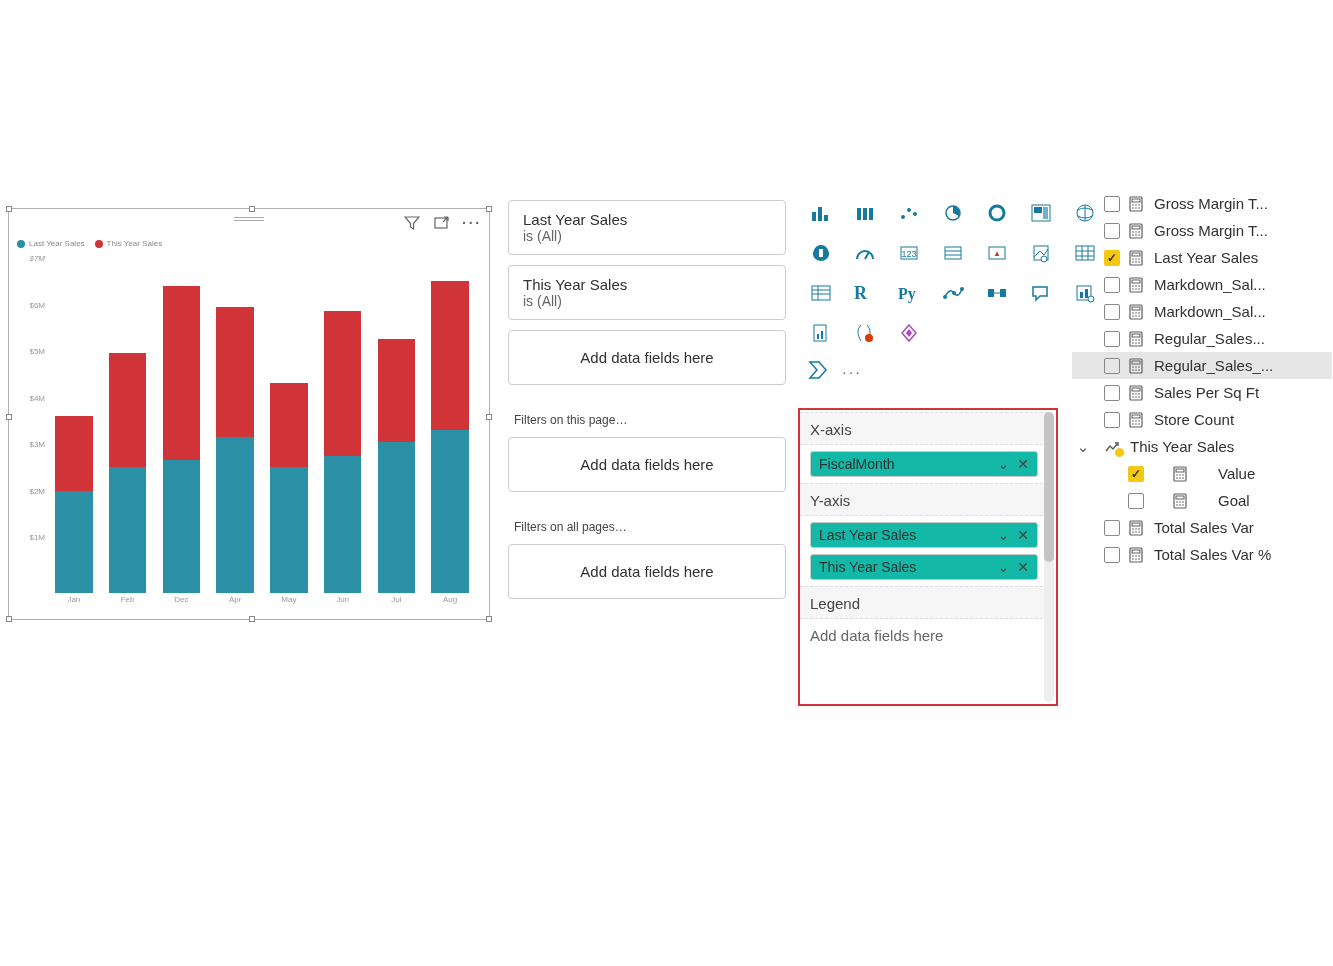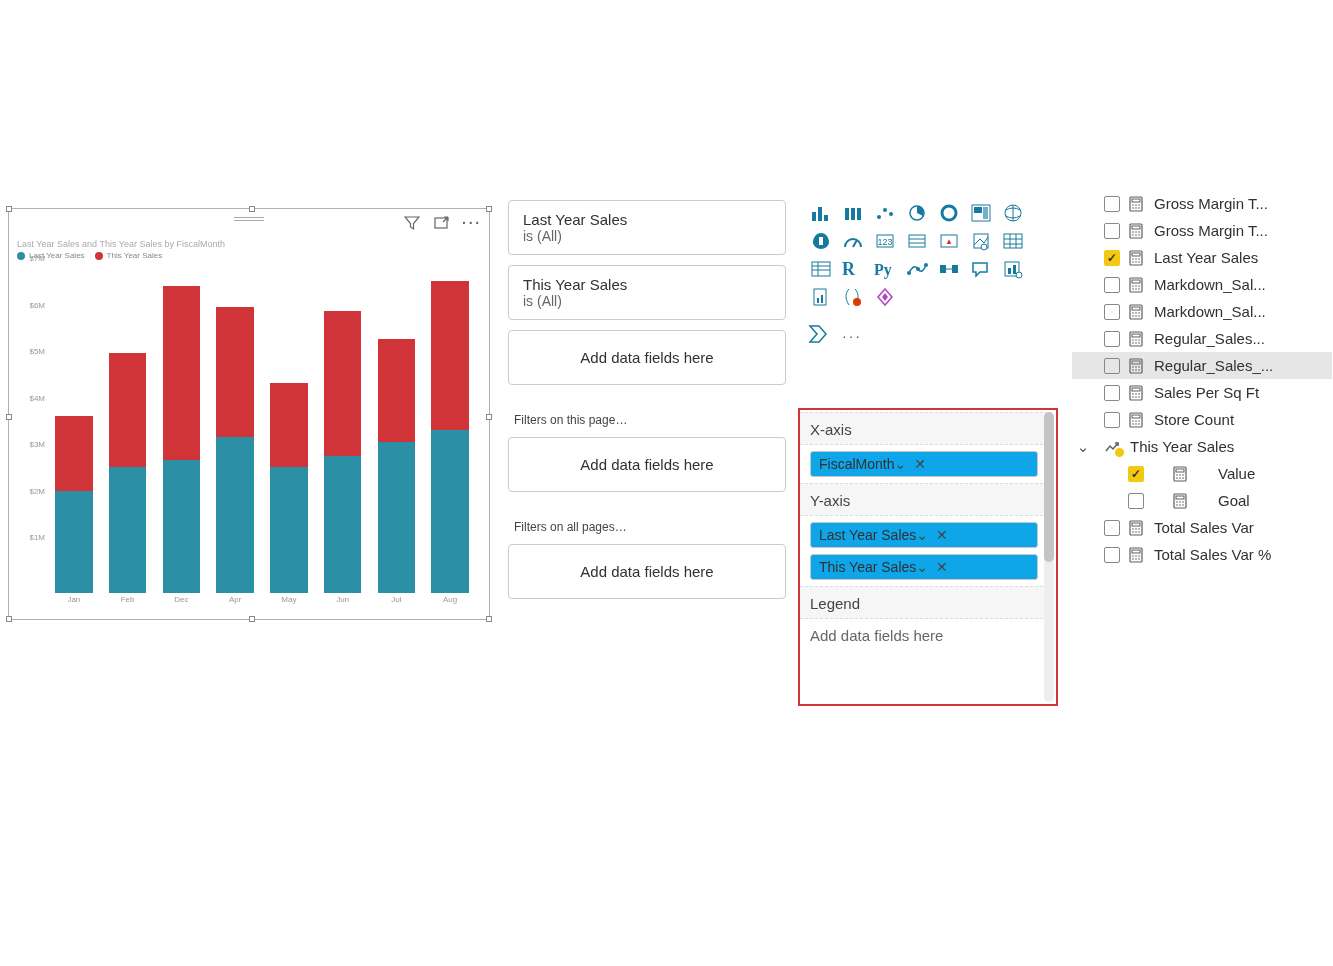--- a/index.html
+++ b/index.html
@@ -157,21 +157,21 @@
   }
   .viz-panel {
     position: absolute;
     left: 800px; top: 196px;
     width: 260px;
     height: 540px;
   }
   .viz-grid {
     display: grid;
     grid-template-columns: repeat(7, 30px);
-    gap: 2px;
+    gap: 14px;
     padding: 4px 6px;
   }
   .viz-icon {
     width: 30px; height: 26px;
     display: flex;
     align-items: center;
     justify-content: center;
     color: #167a9e;
     cursor: pointer;
     border-radius:2px;
@@ -216,26 +216,27 @@
   .well-label {
     padding: 8px 10px 6px 10px;
     font-size: 15px;
     color: #444;
     background: #f6f6f6;
     border-top: 1px dashed #ddd;
     border-bottom: 1px dashed #ddd;
   }
   .well-pill {
     margin: 6px 10px;
-    background: #0ea5e9;
+    background: #14b8a6;
     border: 1px solid #c8c8c8;
     border-radius: 3px;
     padding: 4px 8px;
     display: flex;
     align-items: center;
+    justify-content: space-between;
     font-size: 14px;
   }
   .pill-actions { display: flex; gap: 8px; color: #444;}
   .pill-actions span { cursor:pointer; }
   .add-drop {
     padding: 8px 10px;
     font-size: 15px;
     color: #666;
   }
   .fields {
@@ -329,21 +330,20 @@
       </span>
       <span class="hdr-icon">
         <svg width="16" height="16" viewBox="0 0 16 16" fill="none" stroke="#666" stroke-width="1.2">
             <rect x="1" y="3" width="12" height="10"></rect>
             <path d="M9 7l5-5M14 2v4M14 2h-4"></path>
           </svg>
       </span>
       <span class="hdr-icon" style="letter-spacing:2px;color:#666;font-weight:bold;">···</span>
     </div>
 
-    <div class="chart-title">Last Year Sales and This Year Sales by FiscalMonth</div>
     <div class="legend">
       <span class="legend-item">
           <span class="swatch" style="background:#2b8fa5"></span>
           <span>Last Year Sales</span>
         </span>
       <span class="legend-item">
           <span class="swatch" style="background:#d13438"></span>
           <span>This Year Sales</span>
         </span>
     </div>

